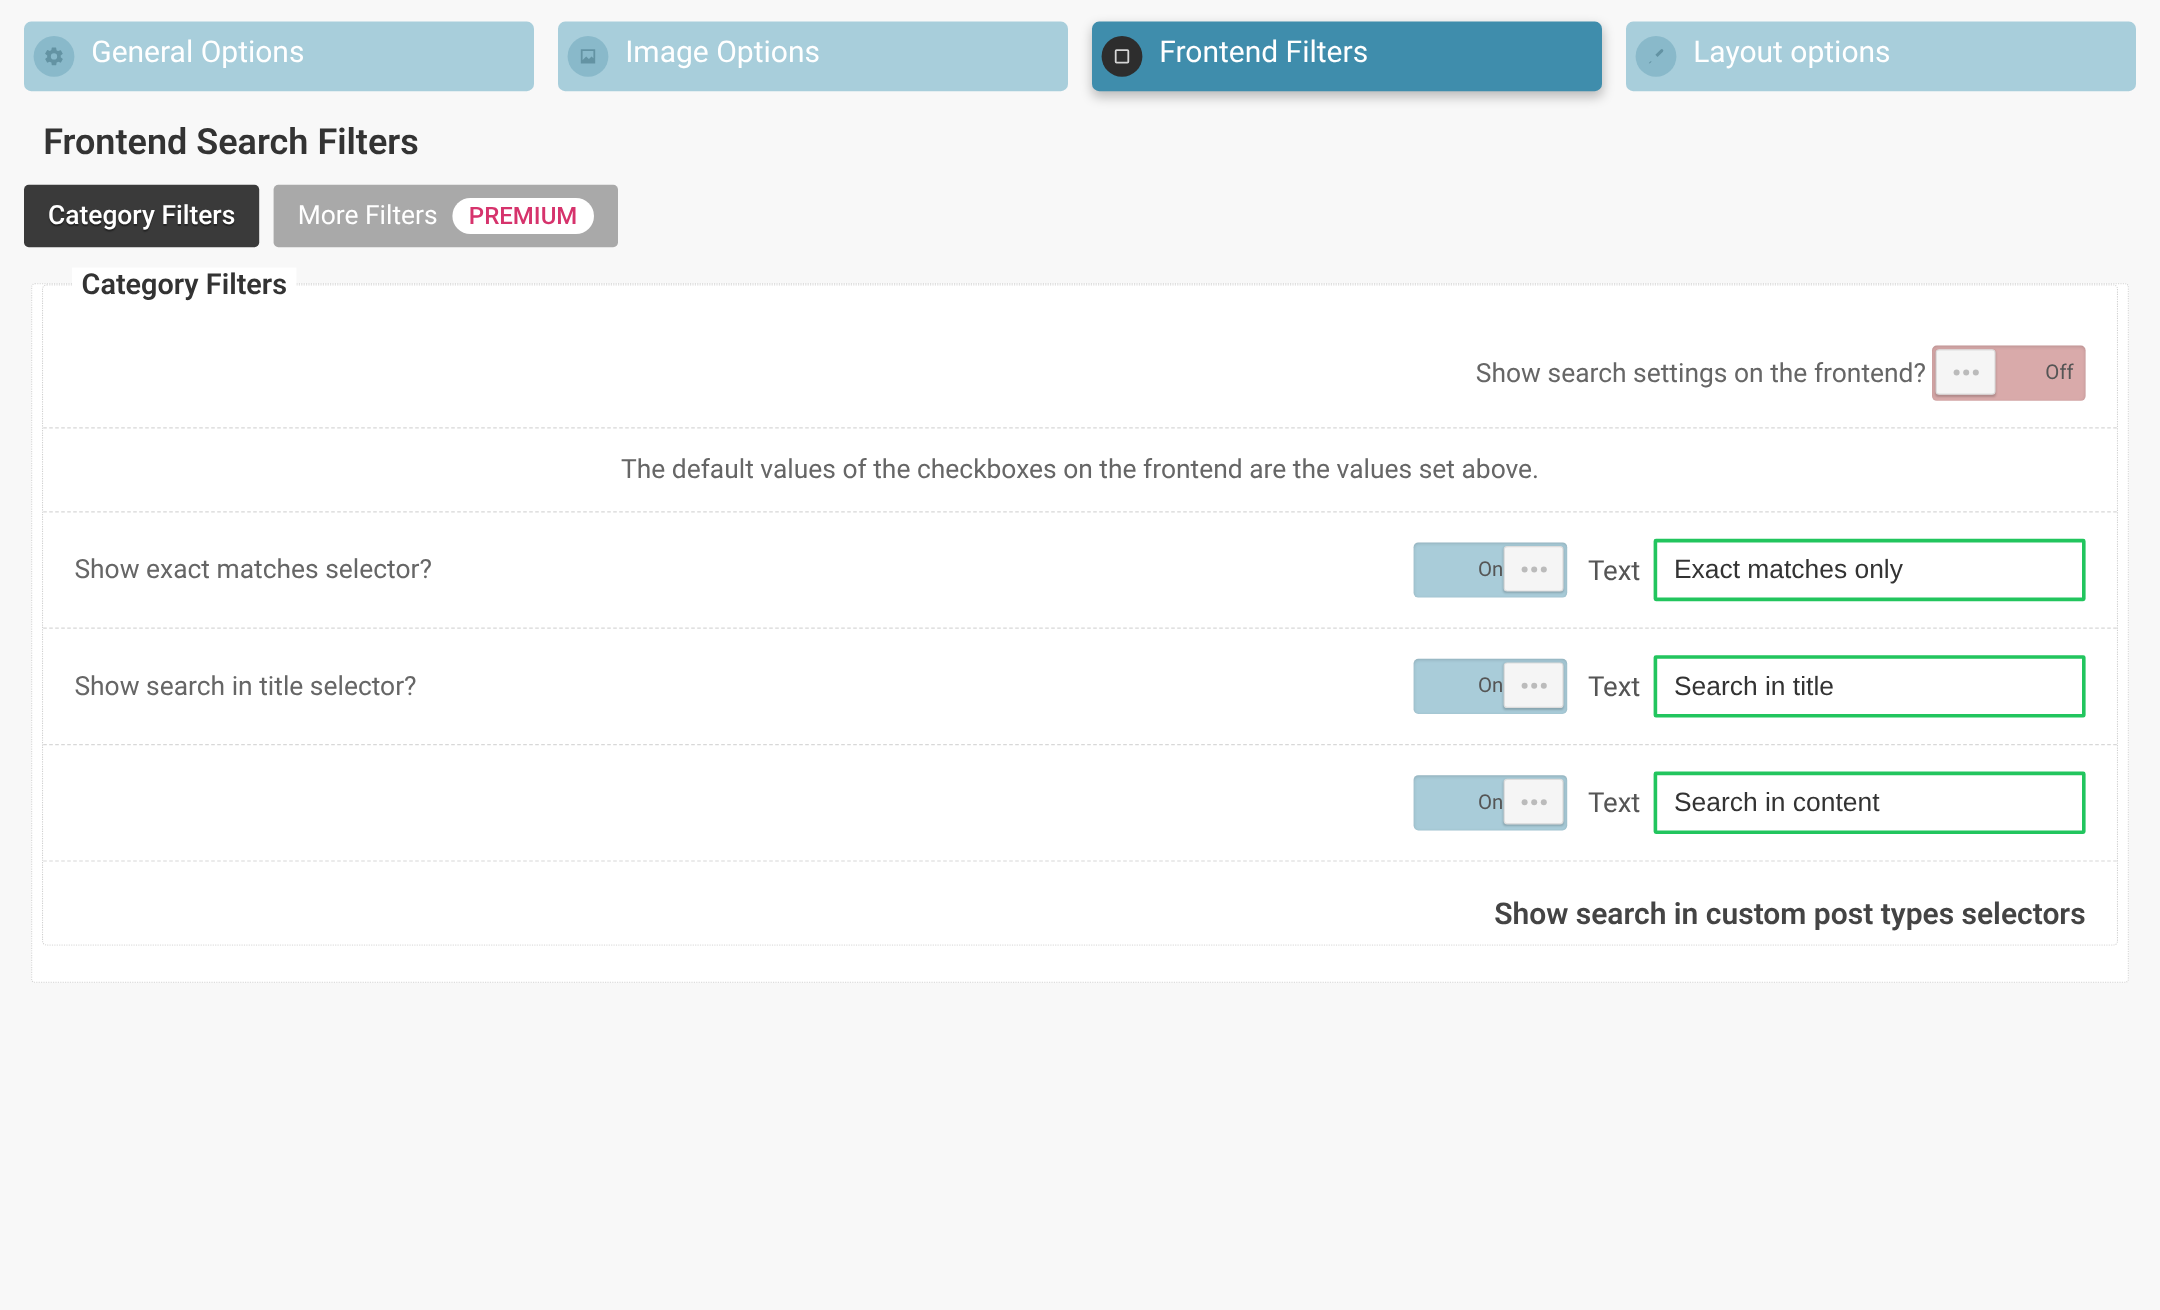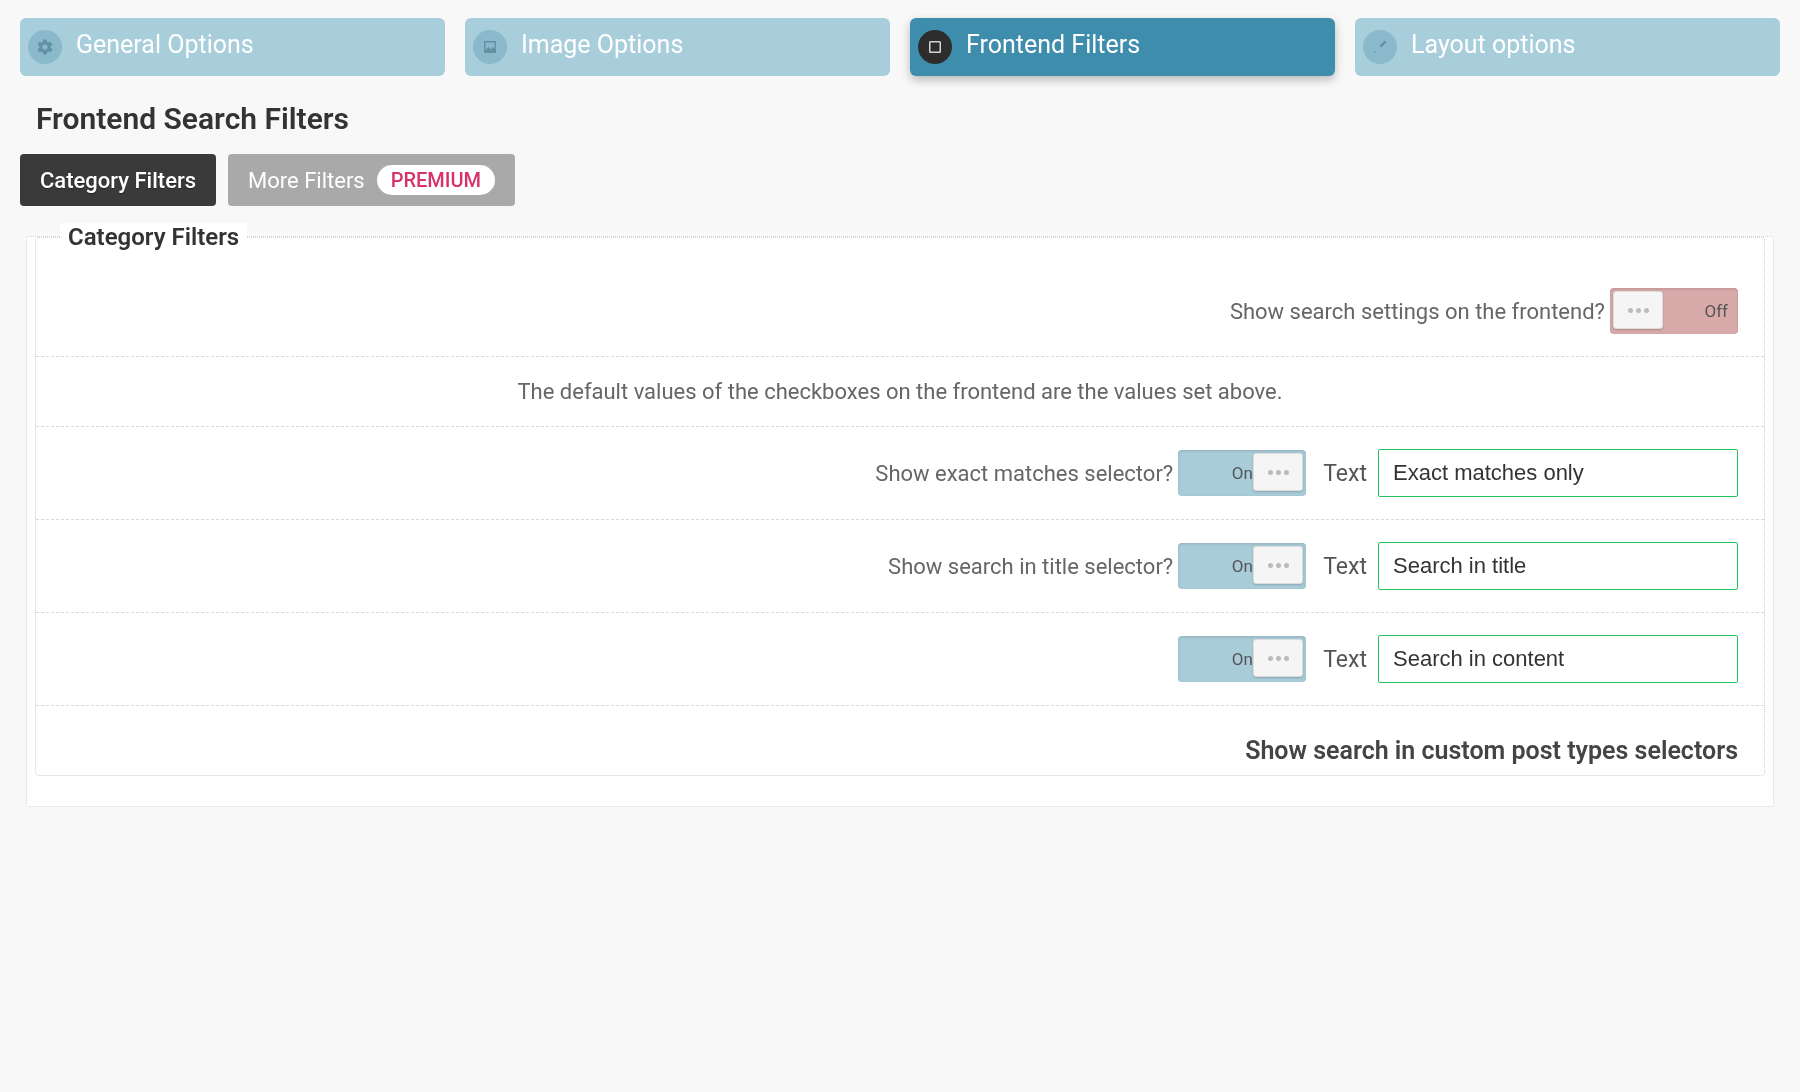--- a/index.html
+++ b/index.html
@@ -208,21 +208,21 @@
     .text-label {
       font-size: 23px;
       color: #555;
       margin: 0 10px 0 16px;
       flex-shrink: 0;
     }
     .text-input {
       font-size: 22px;
       color: #333;
       padding: 10px 14px;
-      border: 1px solid #22c55e;
+      border: 3px solid #22c55e;
       border-radius: 2px;
       width: 360px;
       background: #fff;
       flex-shrink: 0;
     }
 
     .section-heading-row {
       padding: 30px 26px 10px 26px;
       text-align: right;
     }
@@ -231,21 +231,21 @@
       font-weight: 600;
       color: #444;
     }
 
     
     .row.input-row {
       justify-content: flex-end;
     }
     .row.input-row .row-label {
       flex: 1;
-      text-align: right;
+      text-align: left;
     }
   </style>
 </head>
 <body>
 
 <div class="top-tabs">
   <div class="top-tab inactive">
     <span class="tab-icon">
       <svg viewBox="0 0 24 24">
           <path d="M19.4 13a7.5 7.5 0 0 0 .1-1 7.5 7.5 0 0 0-.1-1l2.1-1.6a.5.5 0 0 0 .1-.7l-2-3.4a.5.5 0 0 0-.6-.2l-2.5 1a7.3 7.3 0 0 0-1.7-1l-.4-2.6A.5.5 0 0 0 14 2h-4a.5.5 0 0 0-.5.4l-.4 2.6a7.3 7.3 0 0 0-1.7 1l-2.5-1a.5.5 0 0 0-.6.2l-2 3.4a.5.5 0 0 0 .1.7L4.5 11a7.5 7.5 0 0 0-.1 1 7.5 7.5 0 0 0 .1 1l-2.1 1.6a.5.5 0 0 0-.1.7l2 3.4a.5.5 0 0 0 .6.2l2.5-1a7.3 7.3 0 0 0 1.7 1l.4 2.6a.5.5 0 0 0 .5.4h4a.5.5 0 0 0 .5-.4l.4-2.6a7.3 7.3 0 0 0 1.7-1l2.5 1a.5.5 0 0 0 .6-.2l2-3.4a.5.5 0 0 0-.1-.7zM12 15.5A3.5 3.5 0 1 1 15.5 12 3.5 3.5 0 0 1 12 15.5z"></path>

